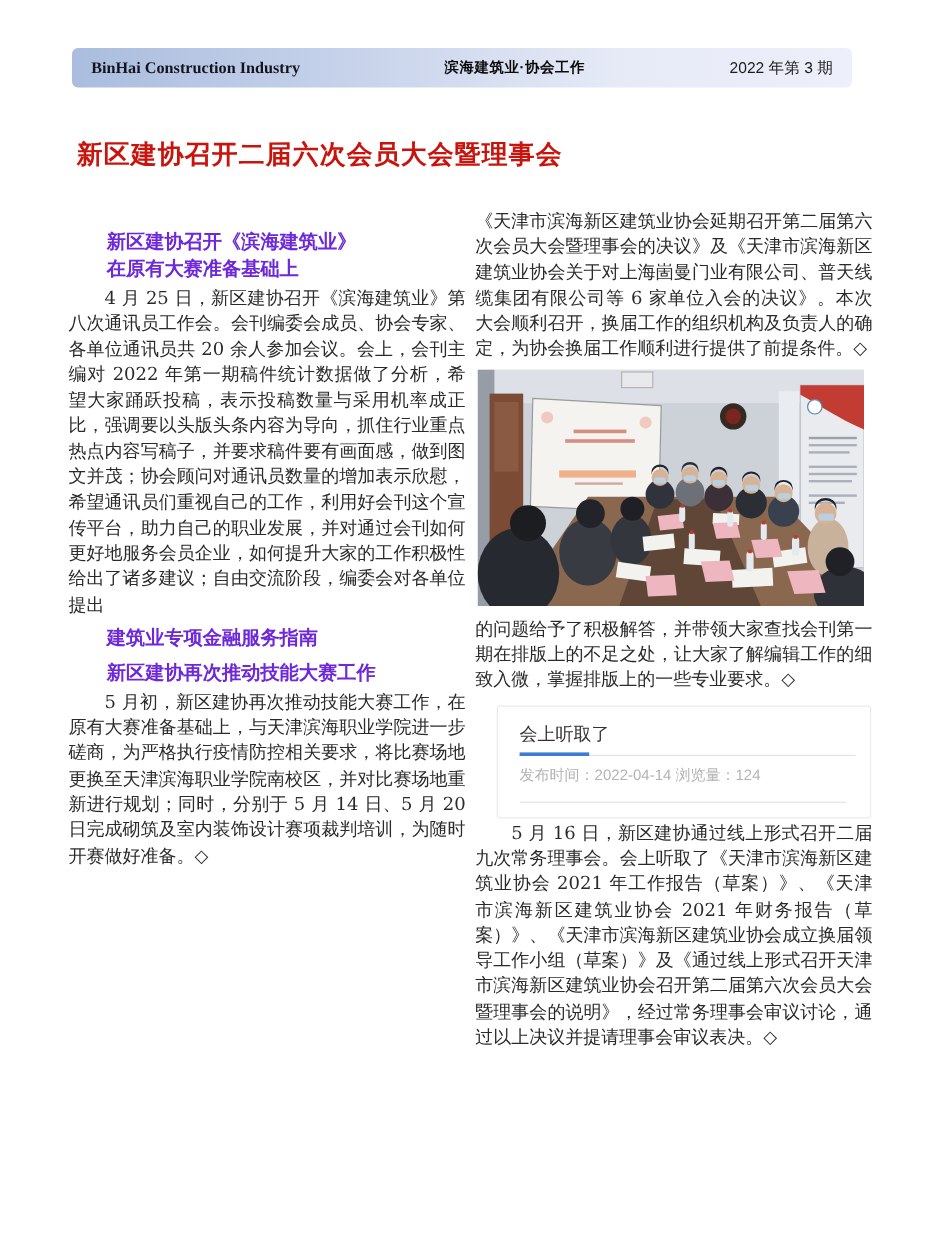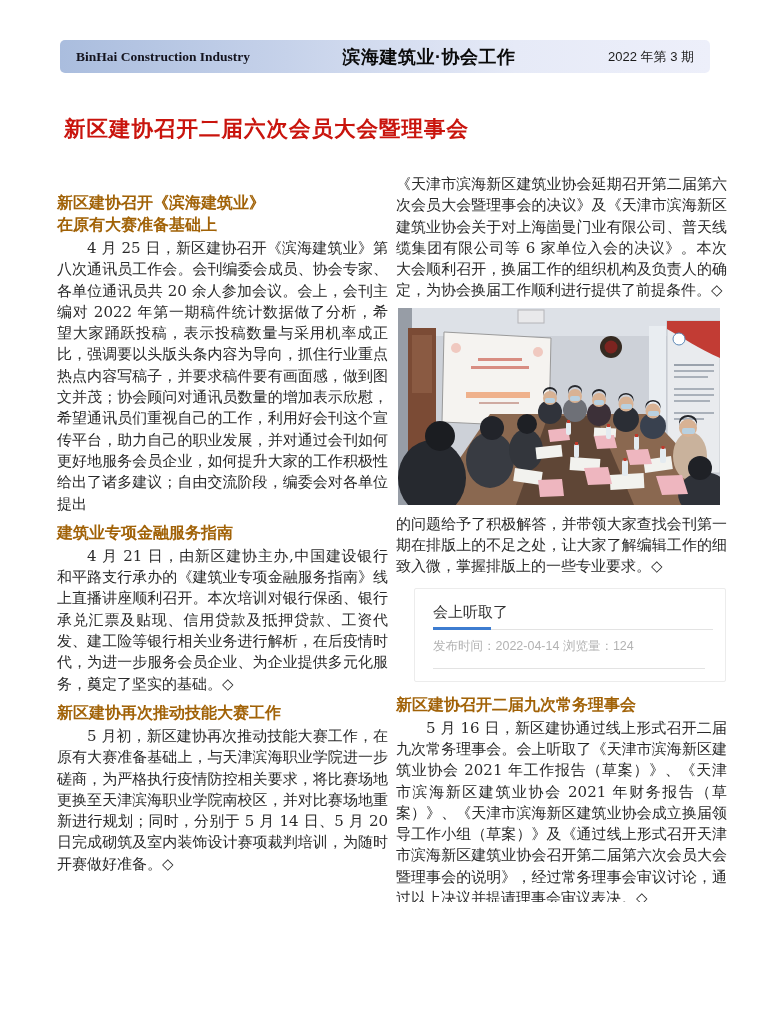--- a/index.html
+++ b/index.html
@@ -9,40 +9,40 @@
     font-family:"DejaVu Serif","Liberation Serif",serif; color:#262626; overflow:hidden;
   }
   
   .header-bar {
     position:absolute; left:60px; top:40px; width:650px; height:33px;
     border-radius:5px; padding:0 16px;
     background:linear-gradient(90deg,#aabdde 0%,#c6d2ea 35%,#e6eaf7 70%,#edeffa 100%);
     display:flex; align-items:center; justify-content:space-between;
   }
   .header-en { font-family:"Liberation Serif","DejaVu Serif",serif; font-weight:bold; font-size:13.5px; color:#14141f; }
-  .header-cn { font-family:"Liberation Sans","DejaVu Sans",sans-serif; font-weight:bold; font-size:18px; color:#0a0a0a; letter-spacing:0.5px; }
+  .header-cn { font-family:"Liberation Sans","DejaVu Sans",sans-serif; font-weight:bold; font-size:12px; color:#0a0a0a; letter-spacing:0.5px; }
   .header-issue { font-family:"Liberation Sans","DejaVu Sans",sans-serif; font-size:13px; color:#1c1c1c; }
   
   .main-title {
     position:absolute; left:64px; top:114px;
     font-family:Liberation Mono, monospace; font-weight:bold;
     font-size:21.5px; color:#c9140d; letter-spacing:1px;
   }
   
   .col { position:absolute; top:172px; width:331px; }
   .col-left  { left:57px;  }
   .col-right { left:396px; }
   p.body {
     font-size:15px; line-height:21.3px; text-align:justify; color:#2a2a2a;
     text-indent:2em; margin-top:2px;
   }
   p.noindent { text-indent:0; }
   .h-red {
     font-family:"Liberation Sans","DejaVu Sans",sans-serif; font-weight:bold;
-    color:#a16207; font-size:16px; line-height:22px;
+    color:#6d28d9; font-size:16px; line-height:22px;margin-left:32px;
   }
   .h-red span { display:block; }
   .mt-big { margin-top:20px; }
   .mt-mid { margin-top:7px; }
   
   .photo { width:322px; height:197px; margin:6px 0 0 2px; display:block; }
   
   .logo-row { margin:10px 0 0 26px; display:flex; align-items:center; gap:8px; height:30px; }
   .logo-text-cn { font-family:"Liberation Sans","DejaVu Sans",sans-serif; font-weight:bold; font-size:14px; color:#56799f; letter-spacing:0.5px; }
   .logo-text-en { font-family:"Liberation Sans","DejaVu Sans",sans-serif; font-size:5px; color:#a3b6c6; letter-spacing:0.4px; margin-top:1px; }
@@ -76,21 +76,20 @@
 
   <div class="main-title">新区建协召开二届六次会员大会暨理事会</div>
 
   <div class="col col-left">
     <div class="h-red mt-big">
       <span>新区建协召开《滨海建筑业》</span>
       <span>在原有大赛准备基础上</span>
     </div>
     <p class="body">4 月 25 日，新区建协召开《滨海建筑业》第八次通讯员工作会。会刊编委会成员、协会专家、各单位通讯员共 20 余人参加会议。会上，会刊主编对 2022 年第一期稿件统计数据做了分析，希望大家踊跃投稿，表示投稿数量与采用机率成正比，强调要以头版头条内容为导向，抓住行业重点热点内容写稿子，并要求稿件要有画面感，做到图文并茂；协会顾问对通讯员数量的增加表示欣慰，希望通讯员们重视自己的工作，利用好会刊这个宣传平台，助力自己的职业发展，并对通过会刊如何更好地服务会员企业，如何提升大家的工作积极性给出了诸多建议；自由交流阶段，编委会对各单位提出</p>
     <div class="h-red mt-mid">建筑业专项金融服务指南</div>
-    <p class="body">4 月 21 日，由新区建协主办,中国建设银行和平路支行承办的《建筑业专项金融服务指南》线上直播讲座顺利召开。本次培训对银行保函、银行承兑汇票及贴现、信用贷款及抵押贷款、工资代发、建工险等银行相关业务进行解析，在后疫情时代，为进一步服务会员企业、为企业提供多元化服务，奠定了坚实的基础。◇</p>
     <div class="h-red mt-mid">新区建协再次推动技能大赛工作</div>
     <p class="body">5 月初，新区建协再次推动技能大赛工作，在原有大赛准备基础上，与天津滨海职业学院进一步磋商，为严格执行疫情防控相关要求，将比赛场地更换至天津滨海职业学院南校区，并对比赛场地重新进行规划；同时，分别于 5 月 14 日、5 月 20 日完成砌筑及室内装饰设计赛项裁判培训，为随时开赛做好准备。◇</p>
   </div>
 
   <div class="col col-right">
     <p class="body noindent">《天津市滨海新区建筑业协会延期召开第二届第六次会员大会暨理事会的决议》及《天津市滨海新区建筑业协会关于对上海崮曼门业有限公司、普天线缆集团有限公司等 6 家单位入会的决议》。本次大会顺利召开，换届工作的组织机构及负责人的确定，为协会换届工作顺利进行提供了前提条件。◇</p>
 
     <svg class="photo" viewBox="0 0 322 197" preserveAspectRatio="none">
       <rect width="322" height="197" fill="#cdd1d8"></rect>
       <rect width="322" height="28" fill="#dde1e7"></rect>
@@ -205,21 +204,20 @@
     <p class="body noindent" style="margin-top:9px">的问题给予了积极解答，并带领大家查找会刊第一期在排版上的不足之处，让大家了解编辑工作的细致入微，掌握排版上的一些专业要求。◇</p>
 
 
     <div class="notice-card">
       <span class="notice-tab">会上听取了</span>
       <div class="notice-tabline"></div>
       <div class="notice-meta">发布时间：2022-04-14 浏览量：124</div>
       <div class="notice-divider"></div>
     </div>
 
-    <div class="h-red" style="margin-top:12px">新区建协召开二届九次常务理事会</div>
     <p class="body">5 月 16 日，新区建协通过线上形式召开二届九次常务理事会。会上听取了《天津市滨海新区建筑业协会 2021 年工作报告（草案）》、《天津市滨海新区建筑业协会 2021 年财务报告（草案）》、《天津市滨海新区建筑业协会成立换届领导工作小组（草案）》及《通过线上形式召开天津市滨海新区建筑业协会召开第二届第六次会员大会暨理事会的说明》，经过常务理事会审议讨论，通过以上决议并提请理事会审议表决。◇</p>
   </div>
 
   <div class="footer">
     <div class="footer-line"></div>
     <span class="footer-num">9</span>
     <div class="footer-line"></div>
   </div>
 
 </div>

